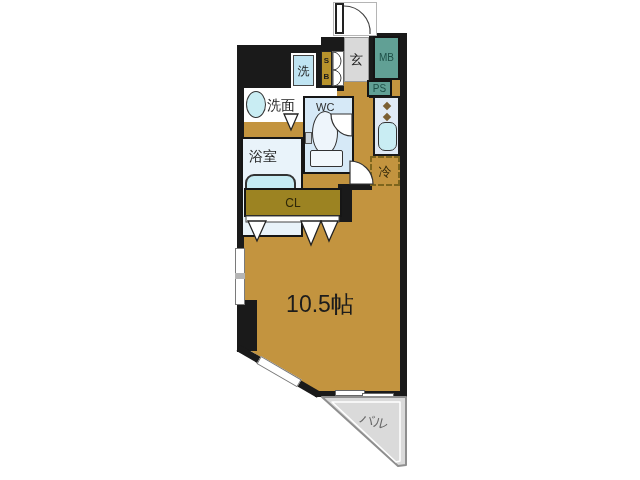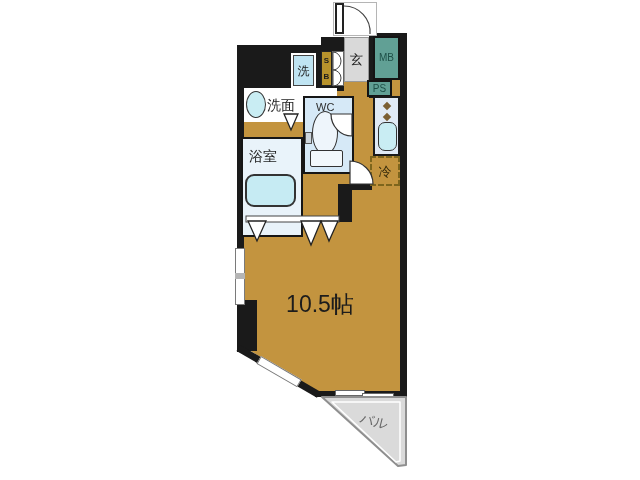--- a/index.html
+++ b/index.html
@@ -88,20 +88,23 @@
   <div class="abs" style="left:373px;top:96px;width:27px;height:60px;background:var(--c-kitchen);border:2px solid #1a1a1a;">
     <div class="abs" style="left:9px;top:5px;width:6px;height:6px;background:var(--c-burner);transform:rotate(45deg);"></div>
     <div class="abs" style="left:9px;top:16px;width:6px;height:6px;background:var(--c-burner);transform:rotate(45deg);"></div>
     <div class="abs" style="left:3px;top:24px;width:19px;height:29px;border-radius:7px;background:var(--c-sink);border:1.5px solid #333;"></div>
   </div>
 
   <div class="abs center" style="left:370px;top:156px;width:30px;height:30px;border:2px dashed var(--c-fridge_dash);">
     <span class="room-label" style="font-size:13px;color:#33290a;">冷</span>
   </div>
 
+  <div class="abs center" style="left:244px;top:188px;width:98px;height:29px;background:var(--c-closet);border:2px solid #161616;">
+    <span class="room-label" style="font-size:12px;color:#2e2708;">CL</span>
+  </div>
 
   <div class="win" style="left:235px;top:248px;width:10px;height:57px;"></div>
   <div class="abs" style="left:235px;top:273px;width:10px;height:6px;background:#b5b5b5;"></div>
   <div class="win" style="left:261px;top:356px;width:47px;height:9px;transform:rotate(30.1deg);transform-origin:0 0;"></div>
   <div class="win" style="left:335px;top:390px;width:30px;height:6px;border-color:#666;"></div>
   <div class="win" style="left:362px;top:393px;width:32px;height:6px;border-color:#666;"></div>
 
   <svg class="abs" style="left:0;top:0;" width="640" height="480" viewBox="0 0 640 480">
     <path d="M 344 6 A 26 26 0 0 1 370 34" fill="none" stroke="#444" stroke-width="1.2"></path>
     <path d="M 333 52 A 8 9 0 0 1 333 70 Z" fill="#fff" stroke="#444" stroke-width="1"></path>

